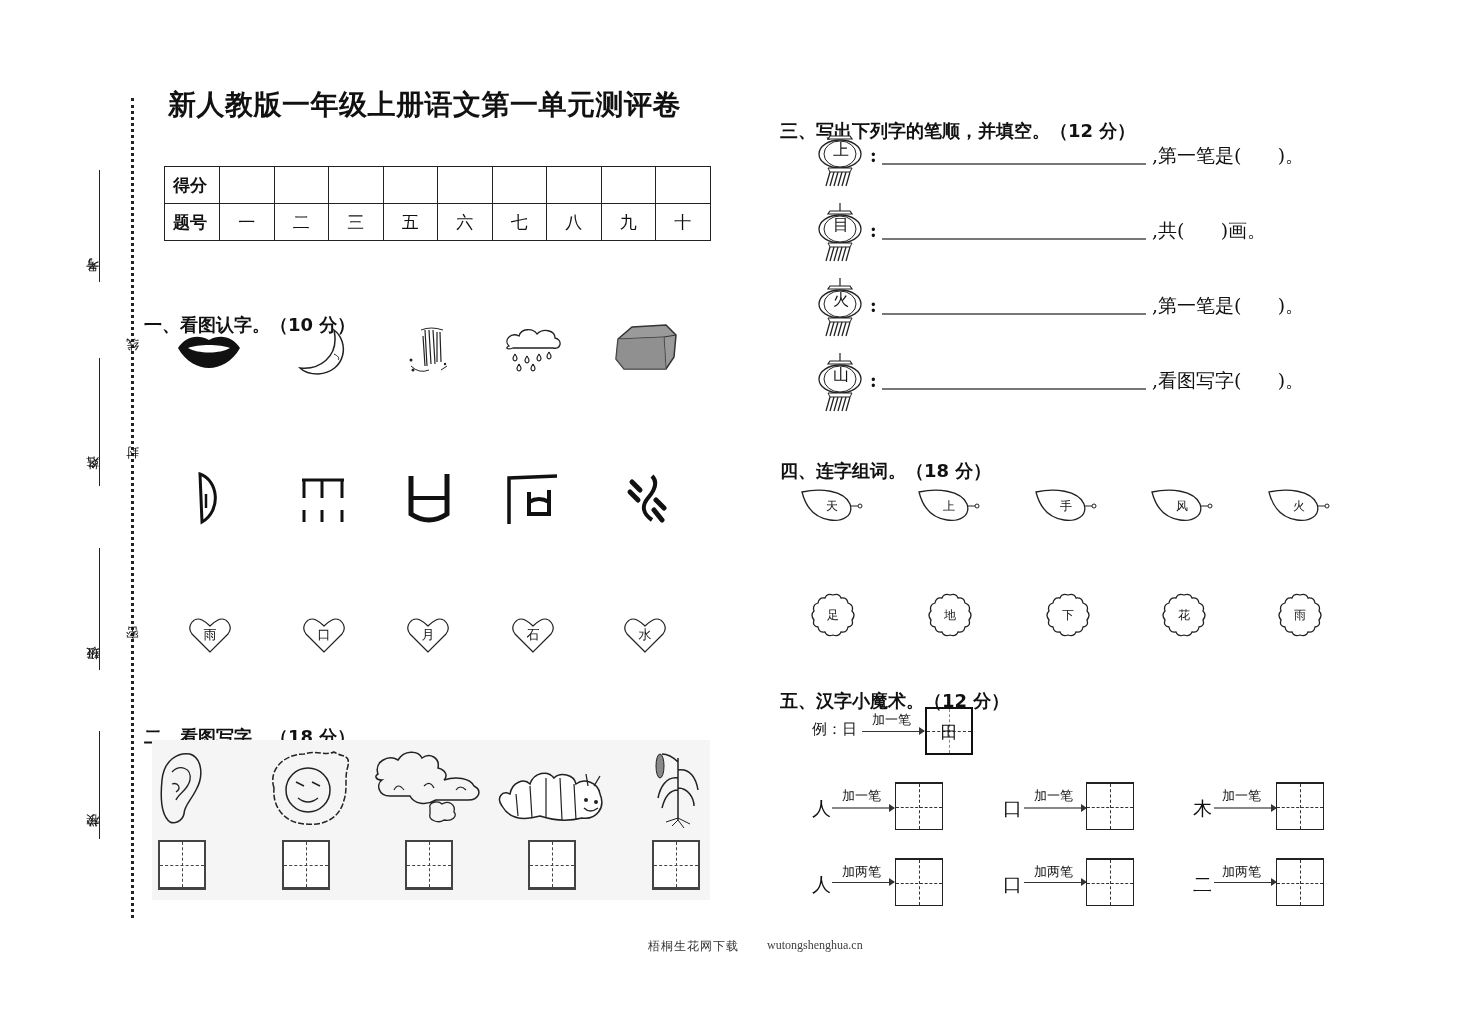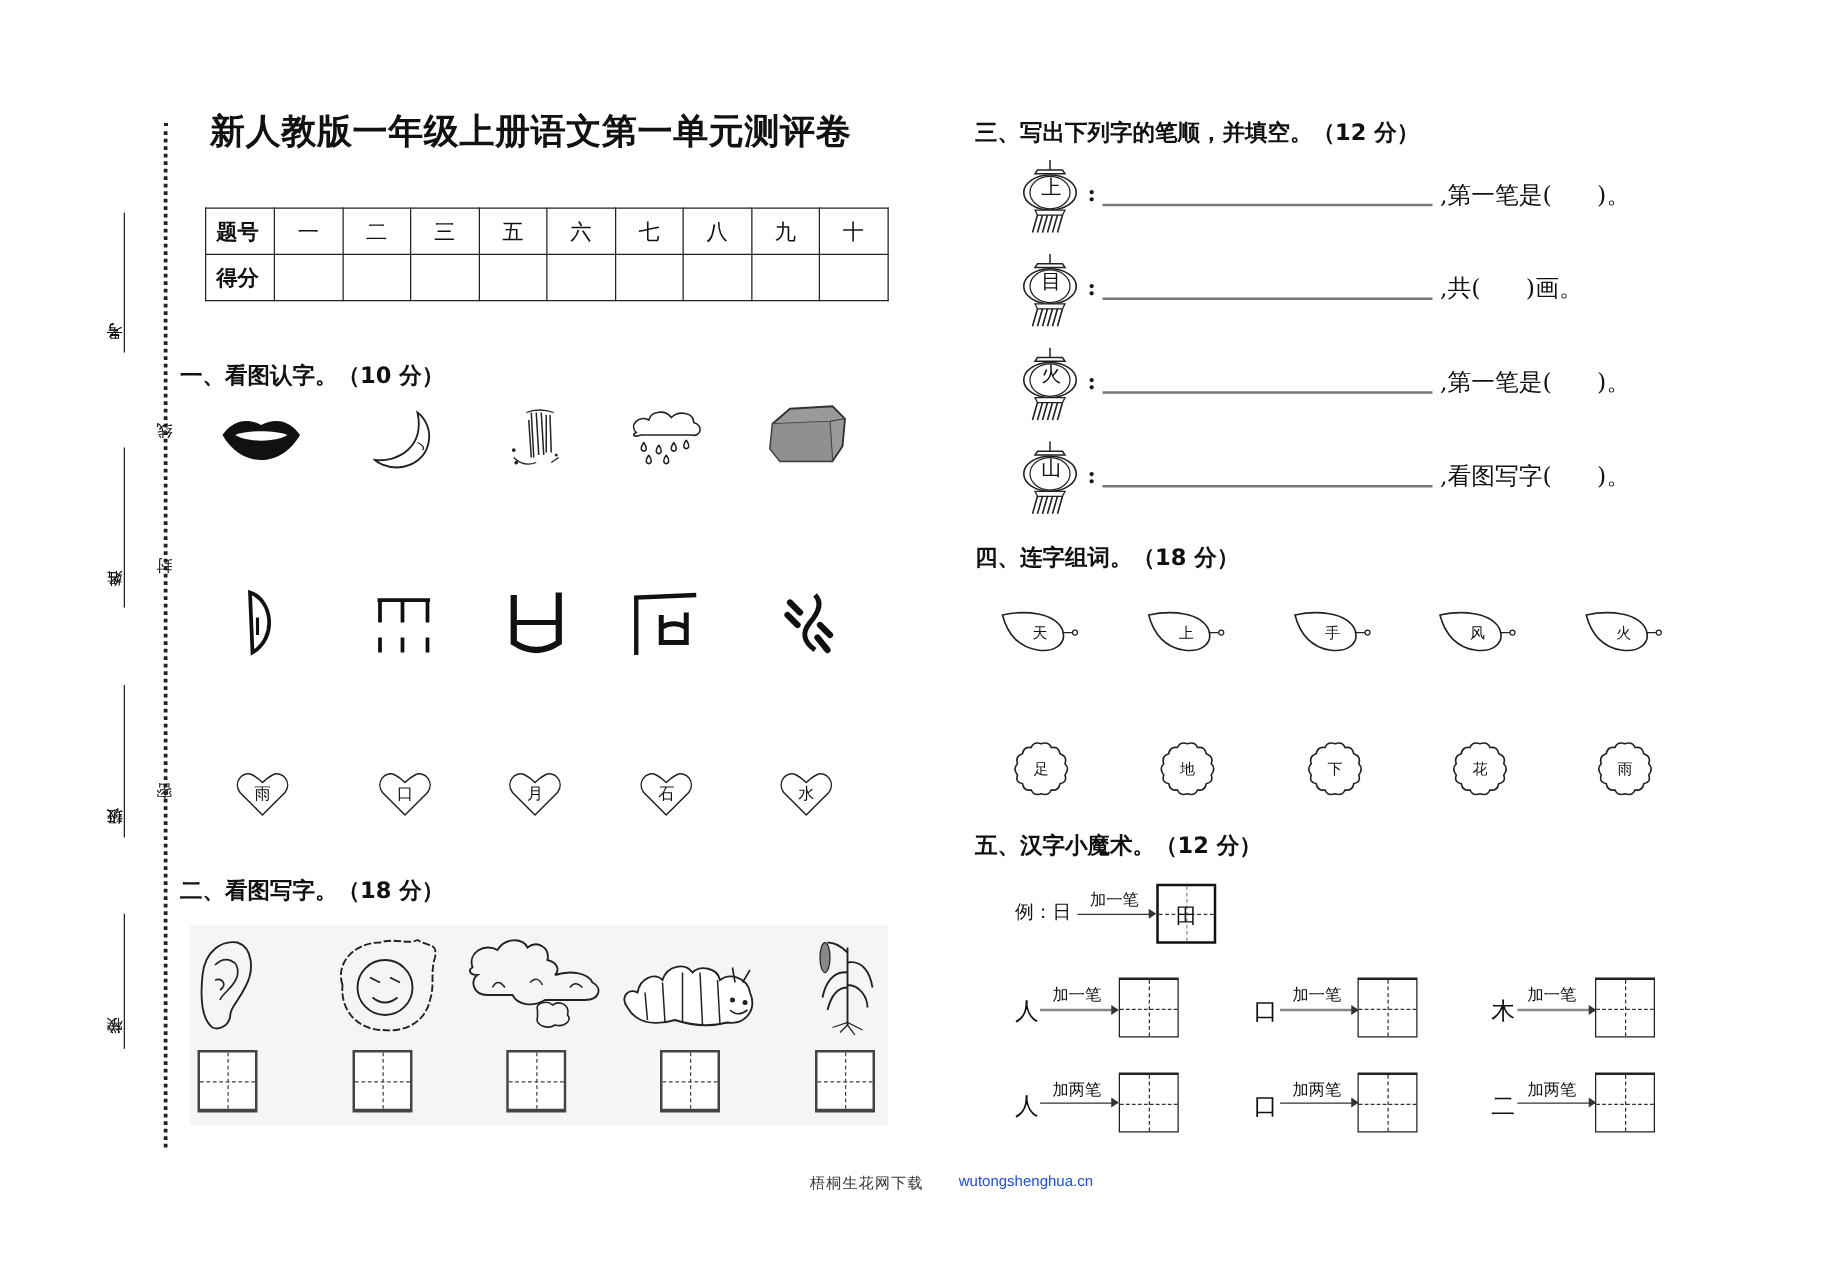--- a/index.html
+++ b/index.html
@@ -13,21 +13,21 @@
   .info-line { position: absolute; left: 99px; width: 0; border-left: 1px solid #222; }
 
   
   .title { position: absolute; left: 168px; top: 86px; font-size: 28px; font-weight: bold; letter-spacing: 0.5px; font-family: "DejaVu Serif", serif; text-align: center; }
 
   
   table.score { position: absolute; left: 164px; top: 166px; border-collapse: collapse; font-size: 17px; }
   table.score td { border: 1px solid #222; width: 54.5px; height: 37px; text-align: center; font-family: "DejaVu Serif", serif; }
   table.score td.hd { width: 55px; font-weight: bold; text-align: left; padding-left: 8px; font-family: "DejaVu Sans", sans-serif; }
 
-  .section-title { position: absolute; font-size: 18px; font-weight: bold; font-family: "DejaVu Sans", sans-serif; white-space: nowrap; }
+  .section-title { position: absolute; font-size: 18px; font-weight: bold; font-family: "DejaVu Sans", sans-serif; white-space: nowrap; margin-top: 25px; }
 
   
   .pic { position: absolute; }
   .oracle { position: absolute; }
   .heart { position: absolute; width: 44px; height: 38px; }
   .heart span { position: absolute; left: 0; right: 0; top: 10px; text-align: center; font-size: 13px; }
 
   
   .sec2-panel { position: absolute; left: 152px; top: 740px; width: 558px; height: 160px; background: #f5f5f5; }
   .grid-box { position: absolute; width: 48px; height: 50px; border: 2px solid #444; border-bottom-width: 3px; background: #fff; }
@@ -54,21 +54,21 @@
   .magic-box { position: absolute; width: 48px; height: 48px; border: 1.5px solid #222; border-top-width: 2.5px; }
   .magic-box::before { content: ""; position: absolute; left: 50%; top: 0; bottom: 0; border-left: 1.5px dashed #333; }
   .magic-box::after { content: ""; position: absolute; top: 50%; left: 0; right: 0; border-top: 1px dashed #333; }
   .example-box { position: absolute; left: 925px; top: 707px; width: 48px; height: 48px; border: 2px solid #111; }
   .example-box::before { content: ""; position: absolute; left: 50%; top: 0; bottom: 0; border-left: 1px dashed #888; }
   .example-box::after { content: ""; position: absolute; top: 50%; left: 0; right: 0; border-top: 1px dashed #333; }
   .example-box span { position: absolute; left: 0; right: 0; top: 12px; text-align: center; font-size: 17px; z-index: 2; }
 
   .footer { position: absolute; top: 938px; font-size: 12px; color: #333; }
   .footer.cn { left: 648px; font-family: "DejaVu Serif", serif; letter-spacing: 1px; }
-  .footer.url { left: 767px; font-family: Liberation Sans, sans-serif; color: #1d4ed8; }
+  .footer.url { left: 767px; font-family: Liberation Serif, serif; color: #404040; }
 </style>
 </head>
 <body>
 
 <div class="binding-dotted"></div>
 <span class="seal-char" style="top:362px">线</span>
 <span class="seal-char" style="top:470px">封</span>
 <span class="seal-char" style="top:650px">密</span>
 
 <div class="info-line" style="top:170px;height:112px"></div>
@@ -78,43 +78,43 @@
 <div class="info-line" style="top:548px;height:122px"></div>
 <span class="info-label" style="top:670px">班级</span>
 <div class="info-line" style="top:731px;height:108px"></div>
 <span class="info-label" style="top:838px">学校</span>
 
 <h1 class="title">新人教版一年级上册语文第一单元测评卷</h1>
 
 <table class="score">
   <tbody>
       <tr>
+    <td class="hd">得分</td>
+    <td></td>
+    <td></td>
+    <td></td>
+    <td></td>
+    <td></td>
+    <td></td>
+    <td></td>
+    <td></td>
+    <td></td>
+  </tr>
+  <tr>
     <td class="hd">题号</td>
     <td>一</td>
     <td>二</td>
     <td>三</td>
     <td>五</td>
     <td>六</td>
     <td>七</td>
     <td>八</td>
     <td>九</td>
     <td>十</td>
   </tr>
-  <tr>
-    <td class="hd">得分</td>
-    <td></td>
-    <td></td>
-    <td></td>
-    <td></td>
-    <td></td>
-    <td></td>
-    <td></td>
-    <td></td>
-    <td></td>
-  </tr>
 </tbody>
   </table>
 
 <div class="section-title" style="left:144px;top:288px">一、看图认字。（10 分）</div>
 
 <svg class="pic" style="left:176px;top:330px" width="66" height="40">
   <path d="M2,18 C10,6 22,4 33,10 C44,4 56,6 64,18 C56,32 44,38 33,38 C22,38 10,32 2,18 Z" fill="#111"></path>
   <path d="M12,18 C22,14 44,14 54,18 C44,24 22,24 12,18 Z" fill="#fff"></path>
 </svg>
 <svg class="pic" style="left:298px;top:328px" width="52" height="50">

